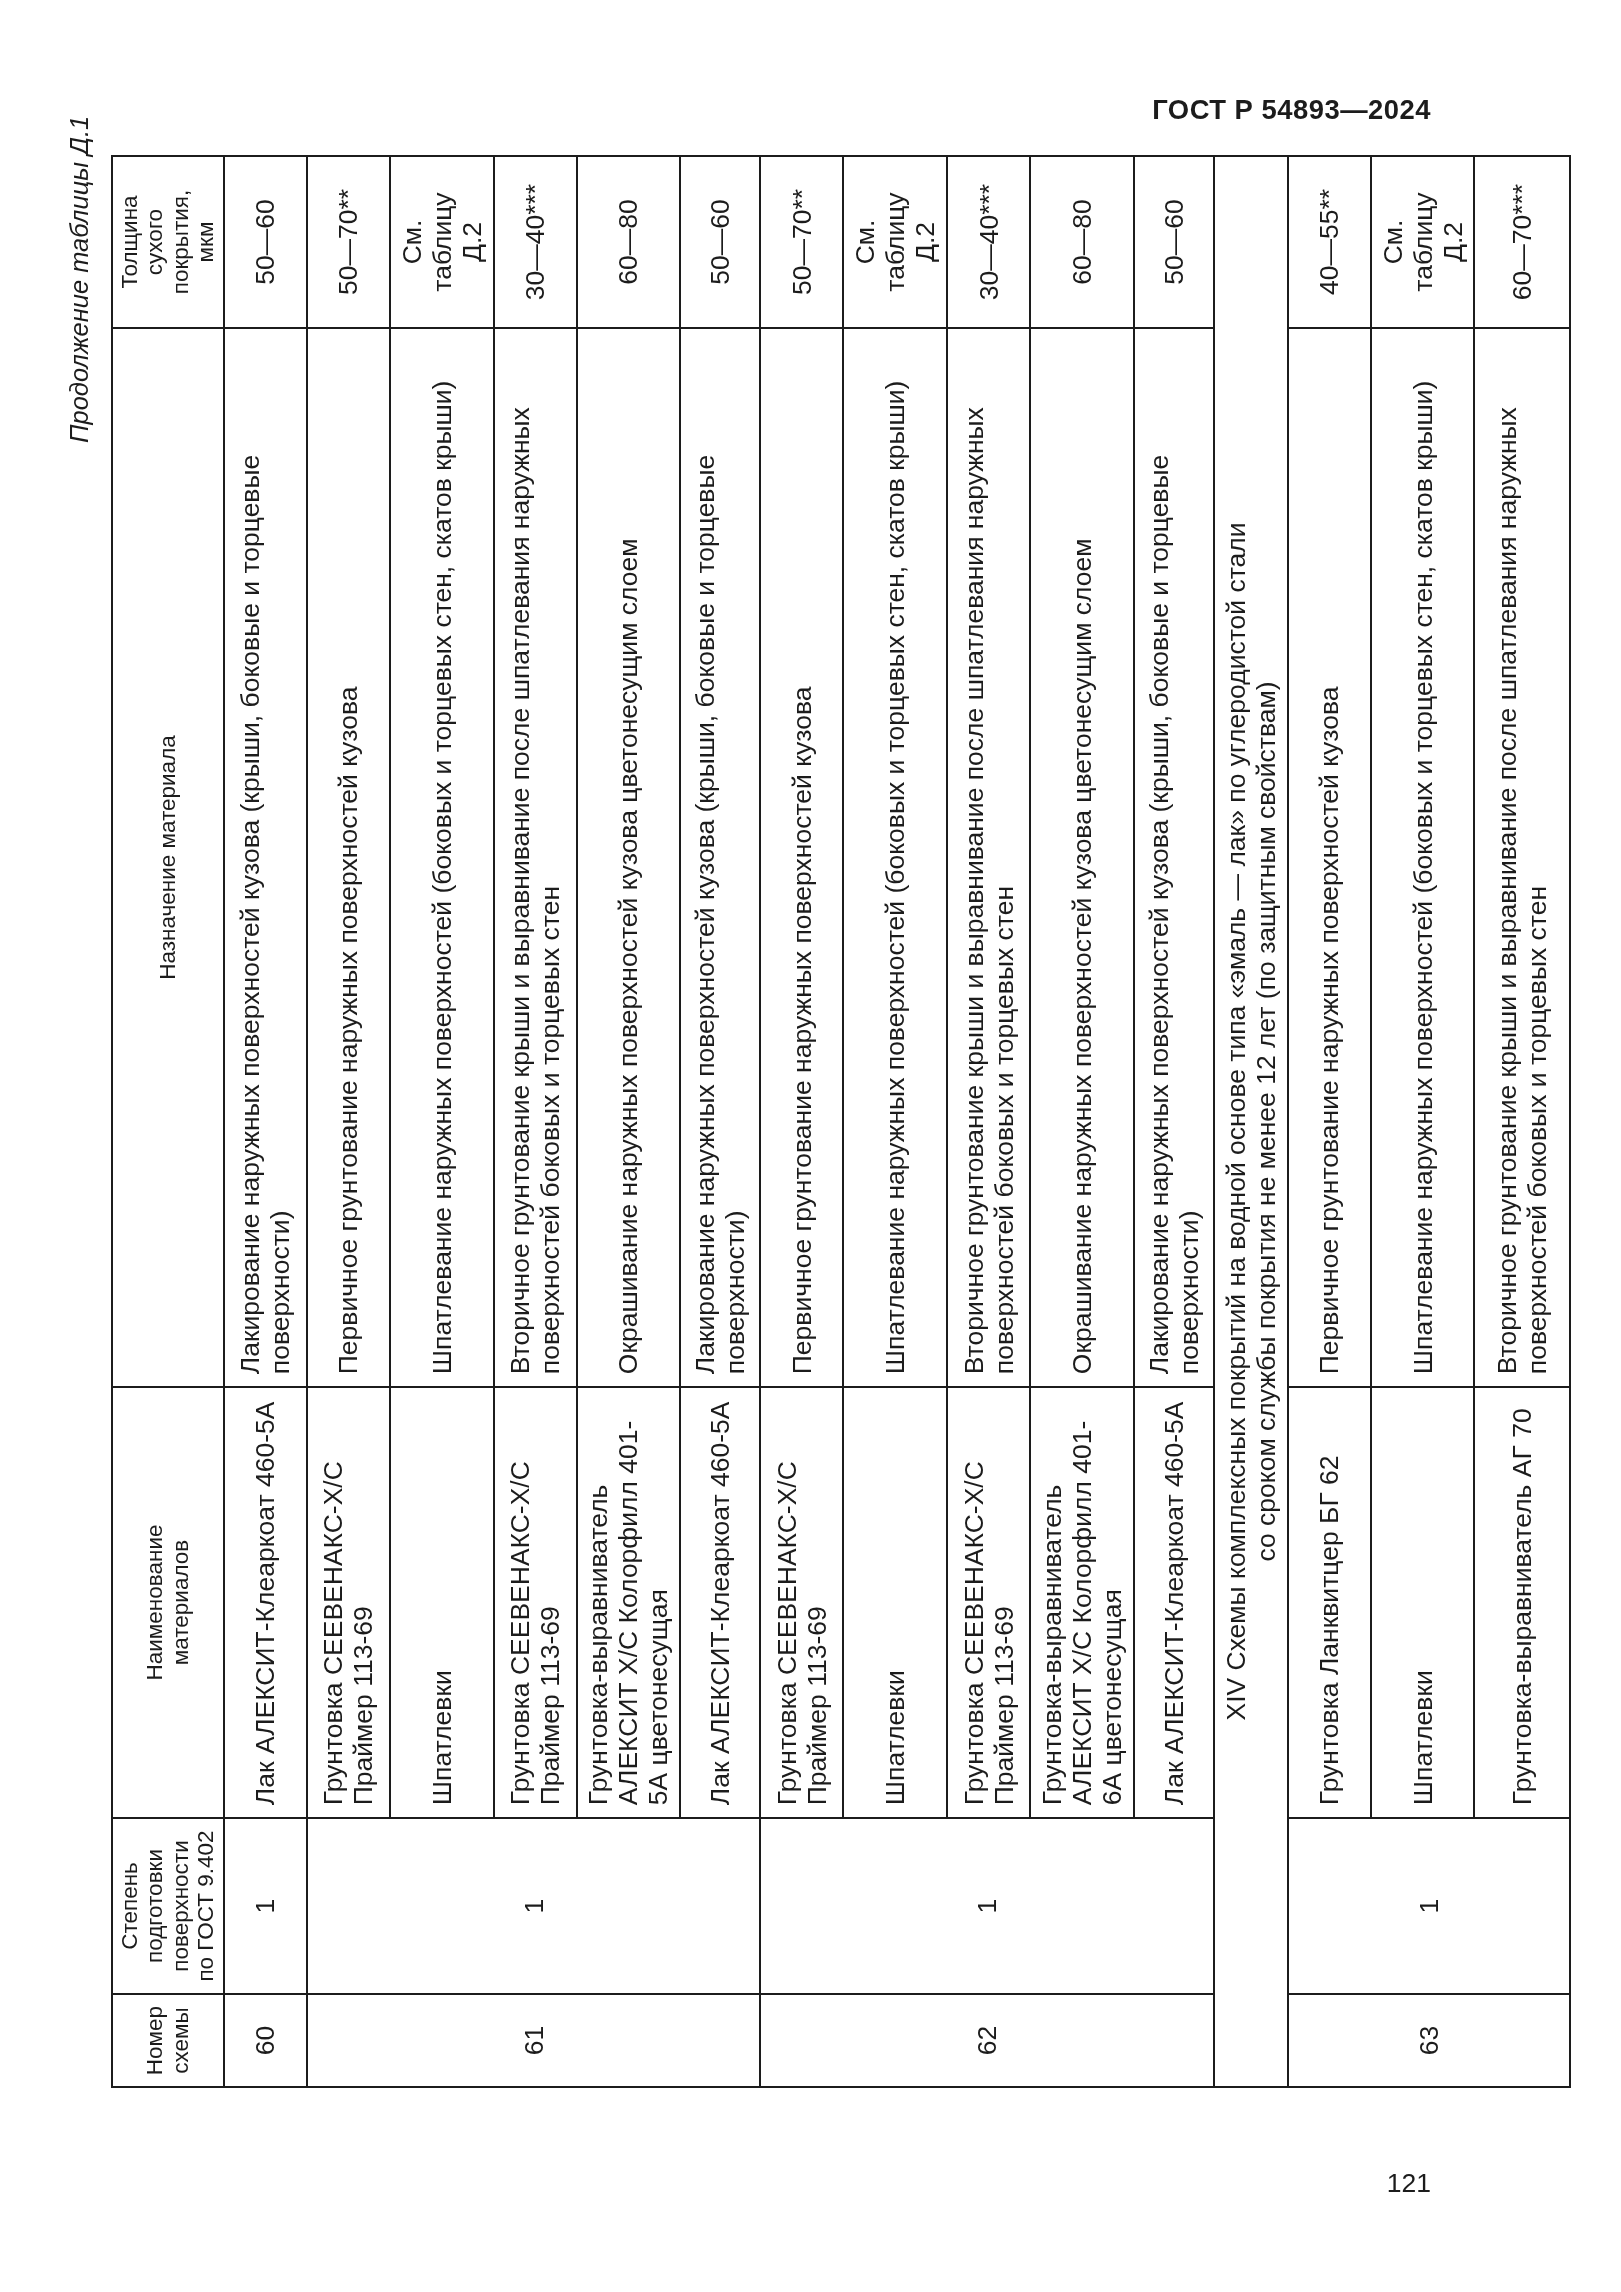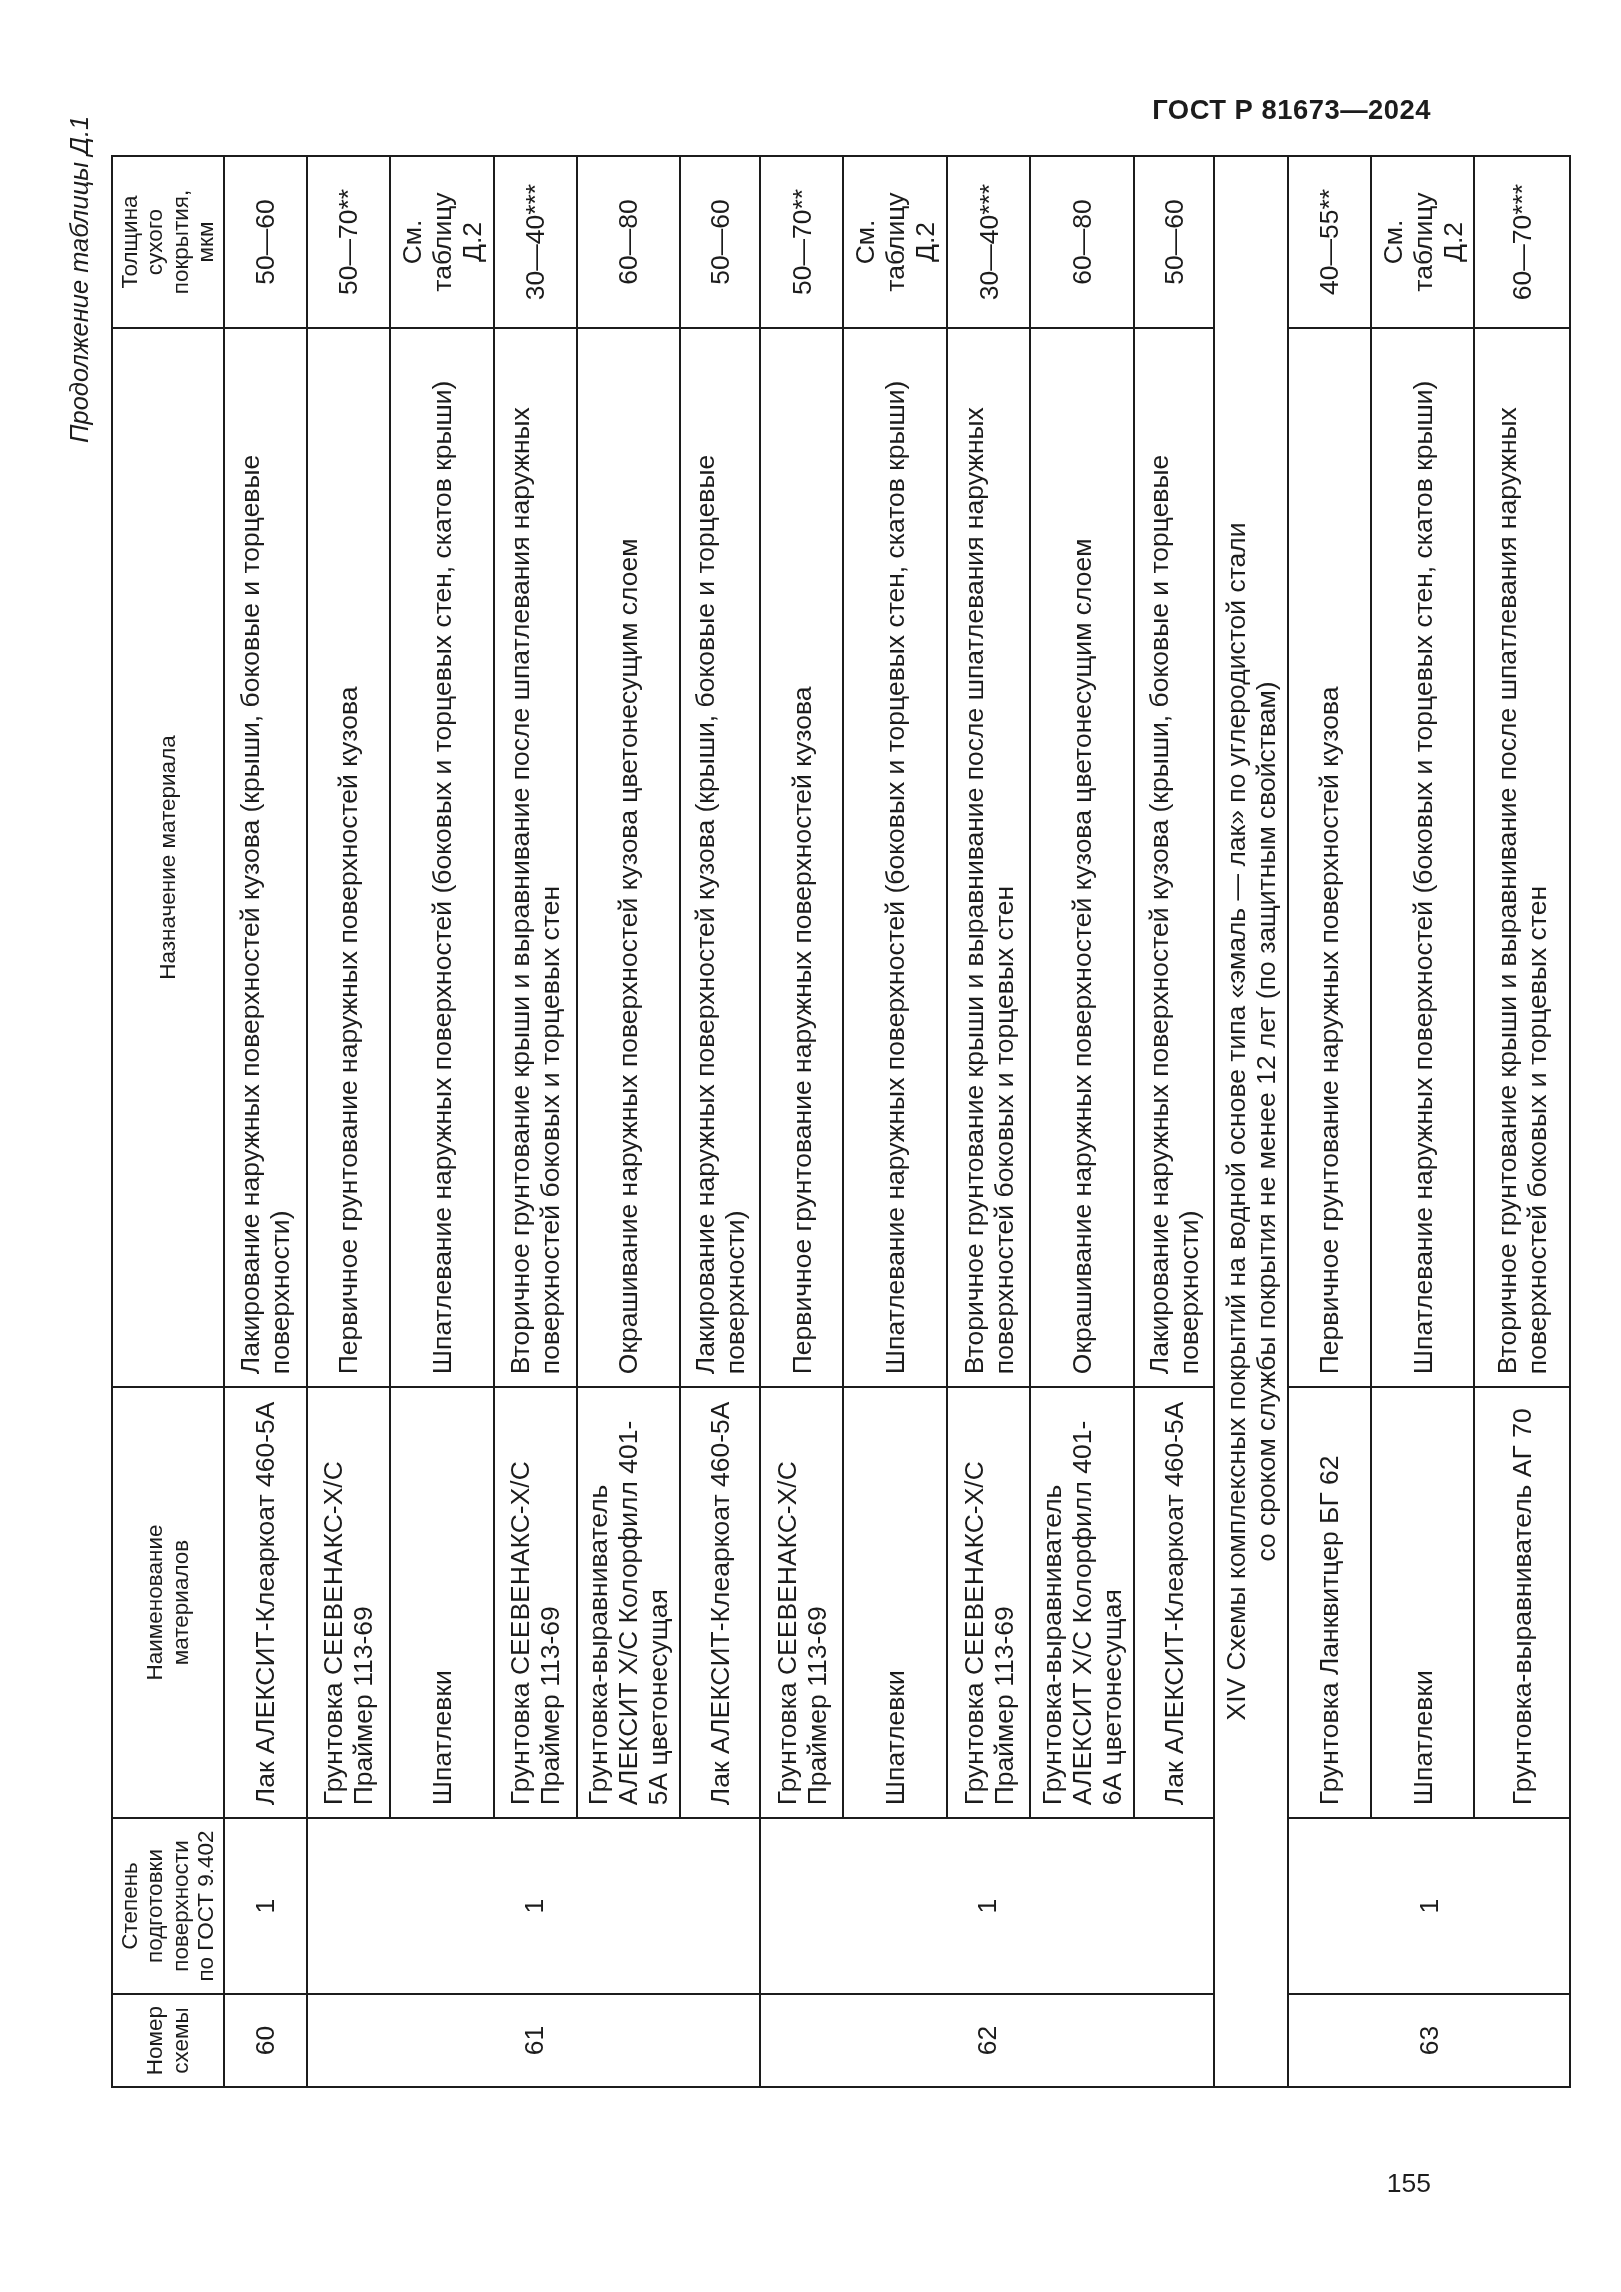--- a/index.html
+++ b/index.html
@@ -89,21 +89,21 @@
     white-space: pre-line;
     font-size: 26.5px;
     line-height: 30px;
   }
 </style>
 </head>
 <body>
 
 <div class="page">
 
-  <div class="doc-code">ГОСТ Р 81673—2024</div>
+  <div class="doc-code">ГОСТ Р 54893—2024</div>
 
   <div class="table-caption">Продолжение таблицы Д.1</div>
 
   <div class="rotated-wrap">
     <table class="gost">
       <colgroup>
         <col style="width:93px">
         <col style="width:176px">
         <col style="width:431px">
         <col style="width:1059px">
@@ -210,16 +210,16 @@
       <tr style="height:96px">
         <td class="c-left">Грунтовка-выравниватель АГ 70</td>
         <td class="c-left">Вторичное грунтование крыши и выравнивание после шпатлевания наружных поверхностей боковых и торцевых стен</td>
         <td class="c-thick">60—70***</td>
       </tr>
 
     </tbody>
       </table>
   </div>
 
-  <div class="page-number">155</div>
+  <div class="page-number">121</div>
 
 </div>
 
 
 </body></html>

